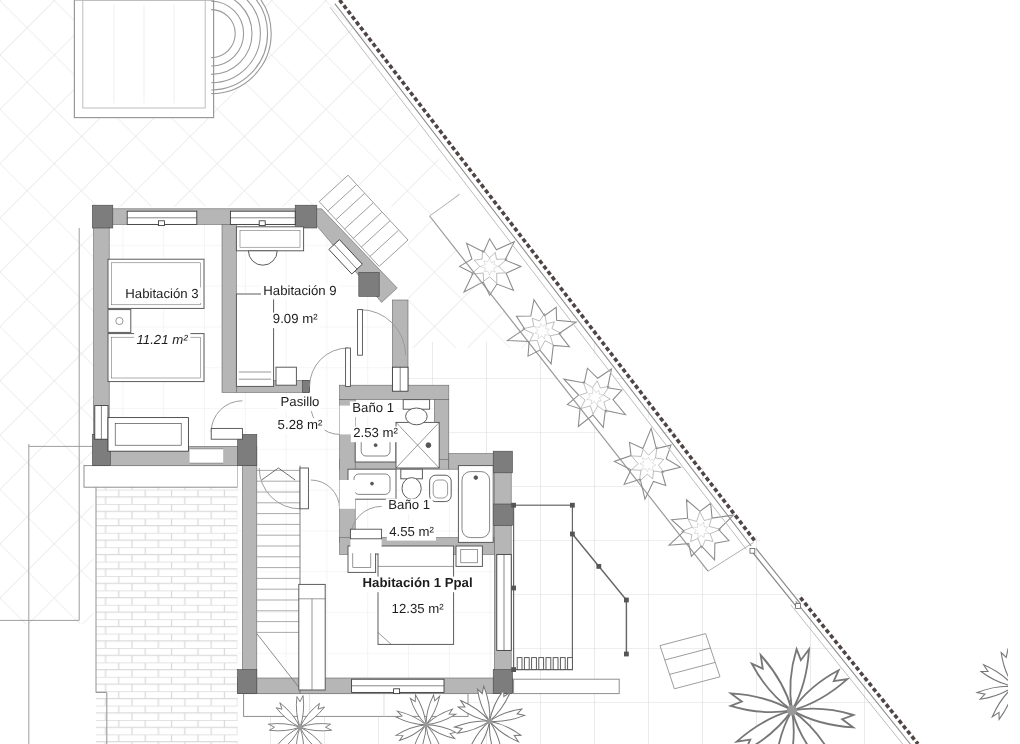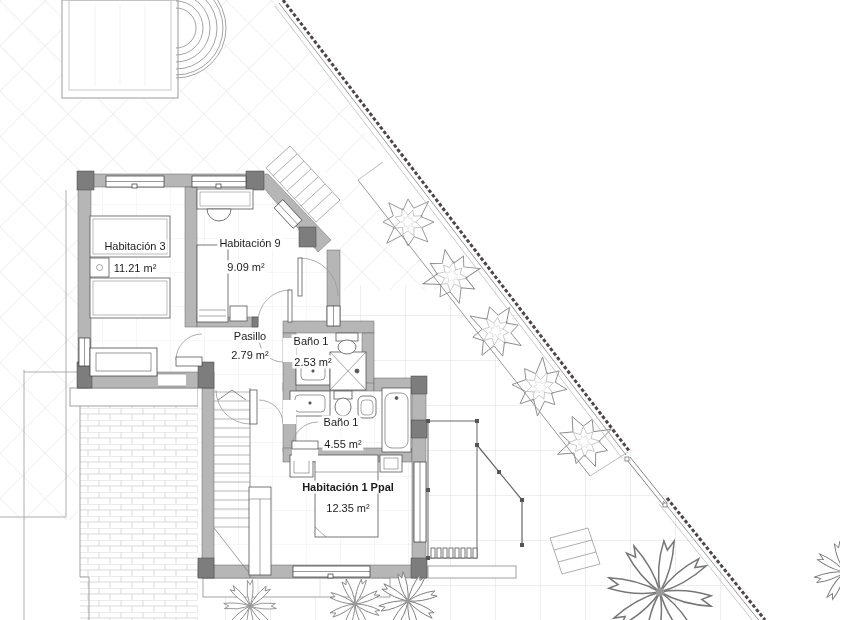--- a/index.html
+++ b/index.html
@@ -343,25 +343,25 @@
 <g>
   <use href="#palm" transform="translate(250,606) scale(0.85)"></use>
   <use href="#palm" transform="translate(355,604) scale(0.85) rotate(20)"></use>
   <use href="#palm" transform="translate(408,601) scale(0.95) rotate(-15)"></use>
   <use href="#palm" transform="translate(660,592) scale(1.7) rotate(10)"></use>
   <use href="#palm" transform="translate(845,572) scale(1.0) rotate(30)"></use>
 </g>
 </svg>
 
 <div class="lbl" style="left:135px;top:246px;">Habitación 3</div>
-<div class="lbl" style="left:135px;top:268px;">11.21 m²</div>
+<div class="lbl" style="left:135px;top:284px;font-style:italic;">11.21 m²</div>
 <div class="lbl" style="left:250px;top:243px;">Habitación 9</div>
 <div class="lbl" style="left:246px;top:267px;">9.09 m²</div>
 <div class="lbl" style="left:250px;top:336px;text-align:right;">Pasillo</div>
-<div class="lbl" style="left:250px;top:355px;">2.79 m²</div>
+<div class="lbl" style="left:250px;top:355px;">5.28 m²</div>
 <div class="lbl" style="left:311px;top:341px;">Baño 1</div>
 <div class="lbl" style="left:313px;top:362px;">2.53 m²</div>
 <div class="lbl" style="left:341px;top:422px;">Baño 1</div>
 <div class="lbl" style="left:343px;top:444px;">4.55 m²</div>
 <div class="lbl" style="left:348px;top:487px;font-weight:bold;">Habitación 1 Ppal</div>
 <div class="lbl" style="left:348px;top:508px;">12.35 m²</div>
 
 </div>
 
 </body></html>

